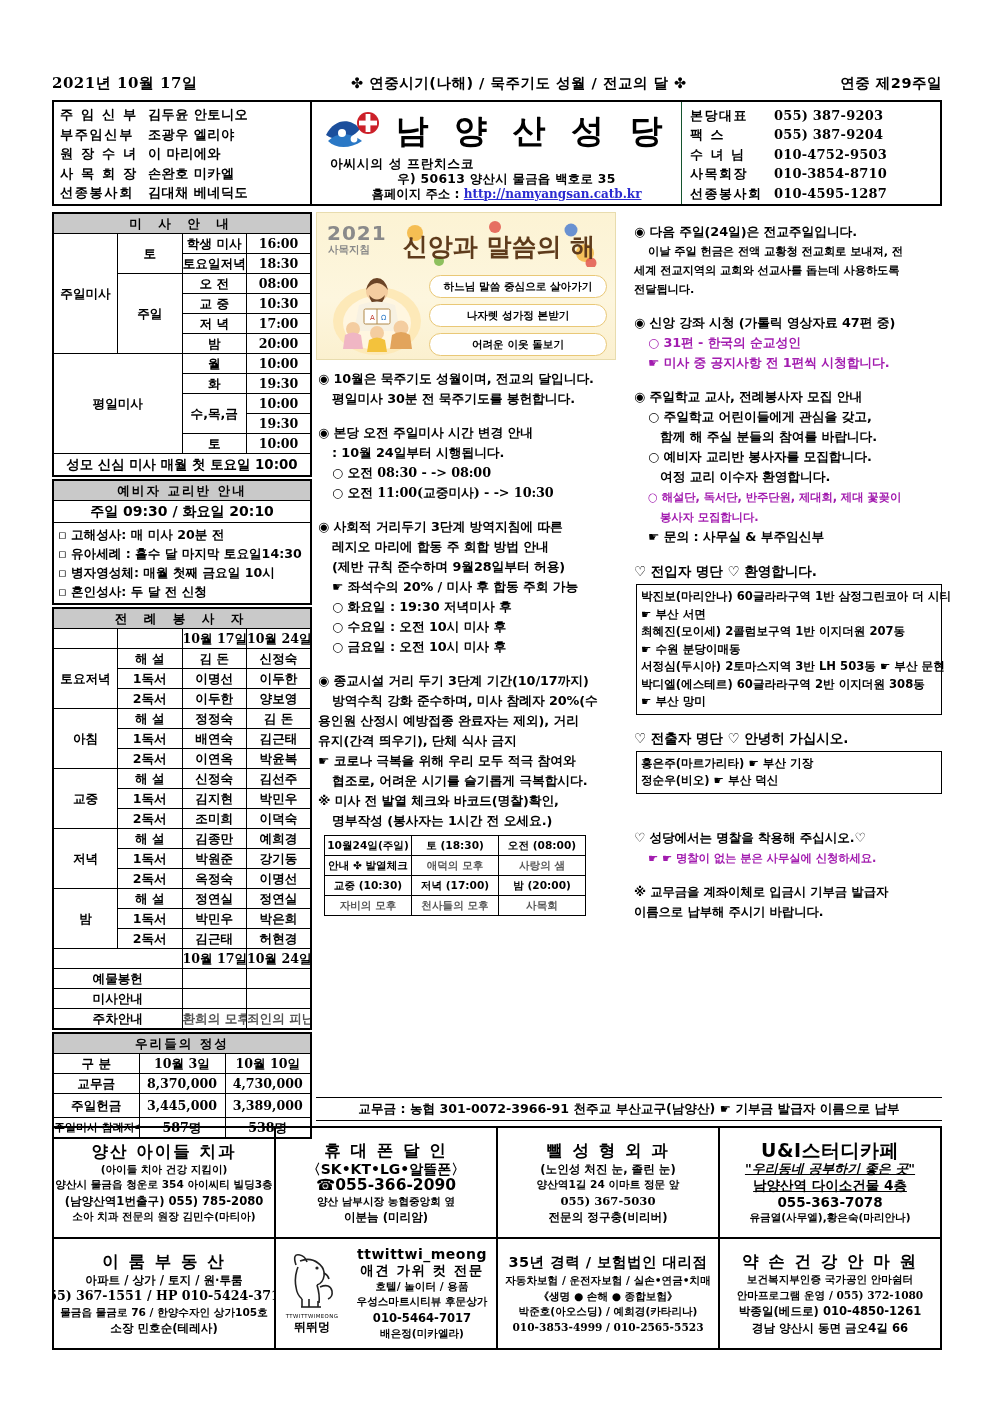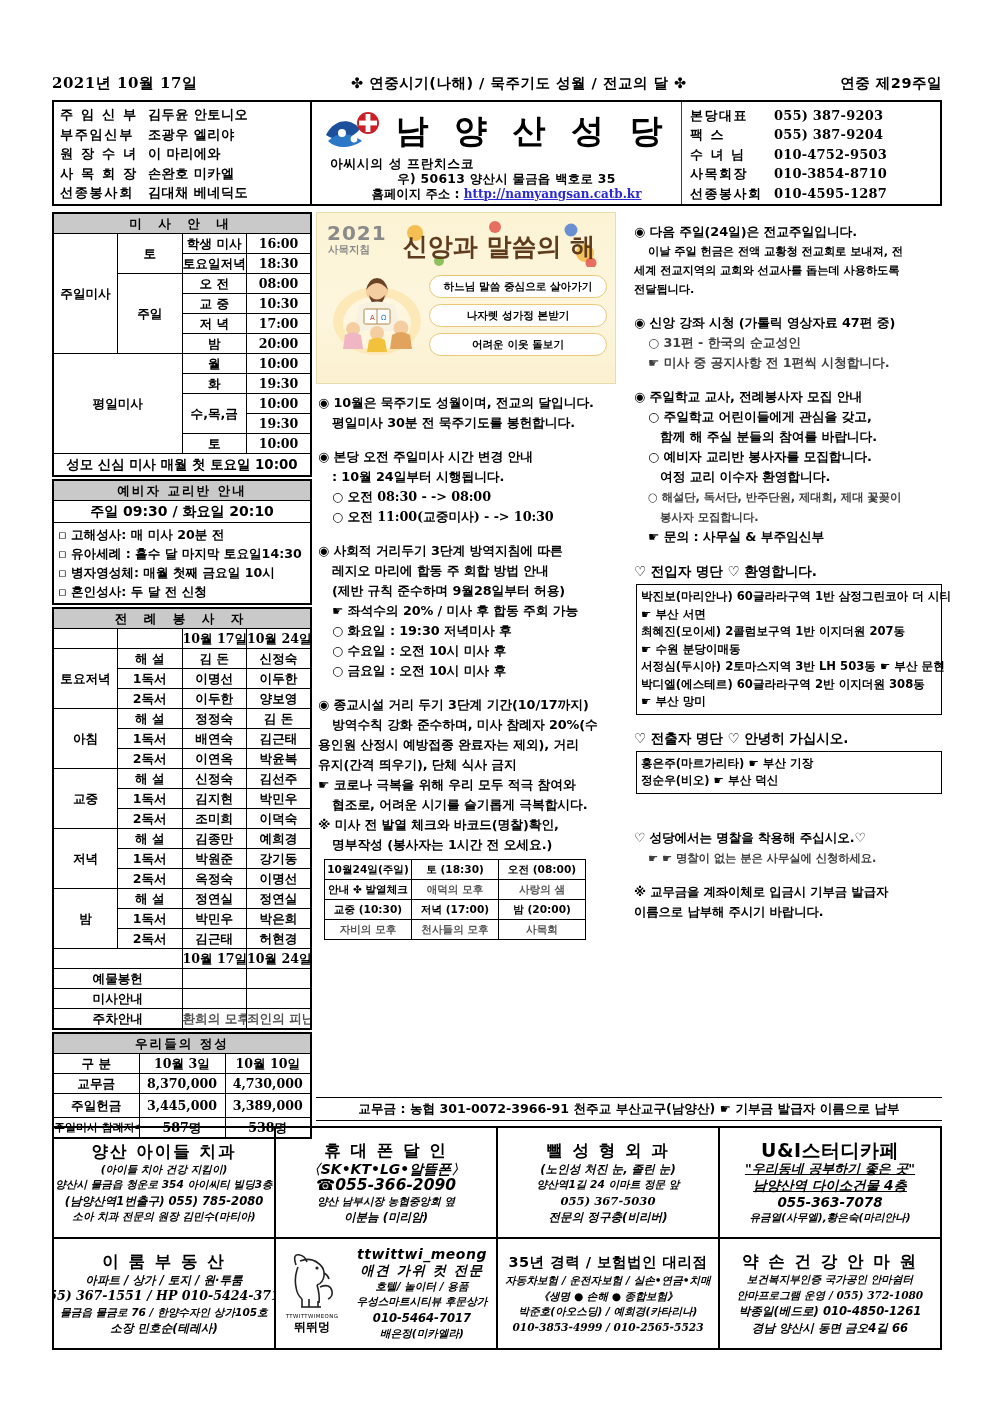--- a/index.html
+++ b/index.html
@@ -72,21 +72,21 @@
   .lgray{color:#555;}
 
   .notelist{margin:0;padding:2px 0 0 2px;}
   .note{font-size:12.8px;font-weight:bold;line-height:20px;white-space:nowrap;}
   .ind1{padding-left:14px;}
   .ind2{padding-left:26px;}
   .gap{height:14px;}
   .gapS{height:7px;}
 
   .colM .note,.colR .note{letter-spacing:-0.1px;}
-  .dim{color:#404040;}
+  .dim{color:#a21caf;}
 
   .boxlist{border:1.6px solid #000;padding:3px 4px;margin:3px 0 0 2px;}
   .boxlist div{font-size:11.6px;font-weight:bold;line-height:17.5px;white-space:nowrap;}
 
   .minitbl{border-collapse:collapse;width:262px;margin:4px 0 0 8px;table-layout:fixed;}
   .minitbl td{border:1.4px solid #000;text-align:center;font-size:10.6px;font-weight:bold;height:17px;line-height:17px;white-space:nowrap;}
   .minitbl td.g{color:#555;font-weight:bold;}
 
   .bankline{
     position:absolute;left:316px;top:1097px;width:626px;height:22px;
@@ -99,21 +99,21 @@
   .ads{position:absolute;left:52px;top:1126px;width:890px;height:224px;
        border:2.5px solid #000;box-sizing:border-box;display:flex;flex-direction:column;}
   .adrow{flex:1;display:flex;}
   .adrow:first-child{border-bottom:2.5px solid #000;}
   .ad{flex:1;border-right:2.5px solid #000;box-sizing:border-box;
       display:flex;flex-direction:column;align-items:center;justify-content:center;
       padding:2px 3px;text-align:center;overflow:hidden;}
   .ad:last-child{border-right:none;}
   .ad .t{font-size:16.5px;font-weight:bold;letter-spacing:2px;line-height:21px;}
   .ad .t.tight{letter-spacing:0.5px;}
-  .ad .l{font-size:11.6px;font-weight:bold;line-height:16.5px;white-space:nowrap;font-style:italic;}
+  .ad .l{font-size:11.6px;font-weight:bold;line-height:16.5px;white-space:nowrap;}
   .ad .l.sm{font-size:10.6px;line-height:15.5px;}
   .ad .l.ser{font-family:"DejaVu Serif","Liberation Serif",serif;}
   .ad .u{text-decoration:underline;}
   .ad .it{font-style:italic;}
   .adflex{flex-direction:row;gap:6px;}
   .dog{width:66px;flex:none;display:flex;flex-direction:column;align-items:center;}
   .dogtxt{font-size:12px;font-weight:bold;}
   .dogsub{font-size:5.4px;letter-spacing:.4px;}
   .adbody{flex:1;display:flex;flex-direction:column;align-items:center;justify-content:center;}
 
@@ -422,21 +422,21 @@
             <td class="vtxt" style="font-size:11px;line-height:13px">주일미사
 참례자수</td>
             <td class="ser">587명</td>
             <td class="ser">538명</td>
           </tr>
     </tbody>
       </table>
   </div>
 
   <div class="colM">
-    <div style="position:relative;width:300px;height:172px;background:linear-gradient(180deg,#fcf3d4 0%,#fdf6de 60%,#fbf0cf 100%);border:1px solid #e8dcae;box-sizing:border-box;overflow:hidden">
+    <div style="position:relative;width:300px;height:148px;background:linear-gradient(180deg,#fcf3d4 0%,#fdf6de 60%,#fbf0cf 100%);border:1px solid #e8dcae;box-sizing:border-box;overflow:hidden">
       <div style="position:absolute;left:10px;top:8px;font-size:20px;color:#8a8a8a;font-weight:bold;letter-spacing:1px">2021</div>
       <div style="position:absolute;left:11px;top:30px;font-size:10.5px;color:#8a8a8a;font-weight:bold">사목지침</div>
       <div style="position:absolute;left:82px;top:8px;width:205px;height:46px">
         <svg width="205" height="46" viewBox="0 0 205 46">
           <circle cx="16" cy="12" r="8" fill="#f3b43c" opacity=".85"></circle>
           <circle cx="96" cy="6" r="6" fill="#e2574c" opacity=".85"></circle>
           <circle cx="172" cy="9" r="6.5" fill="#4f7fd0" opacity=".85"></circle>
           <circle cx="40" cy="40" r="5" fill="#7ab648" opacity=".85"></circle>
           <circle cx="186" cy="32" r="9" fill="#f3b43c" opacity=".8"></circle>
           <circle cx="192" cy="42" r="5.5" fill="#e2574c" opacity=".85"></circle>

